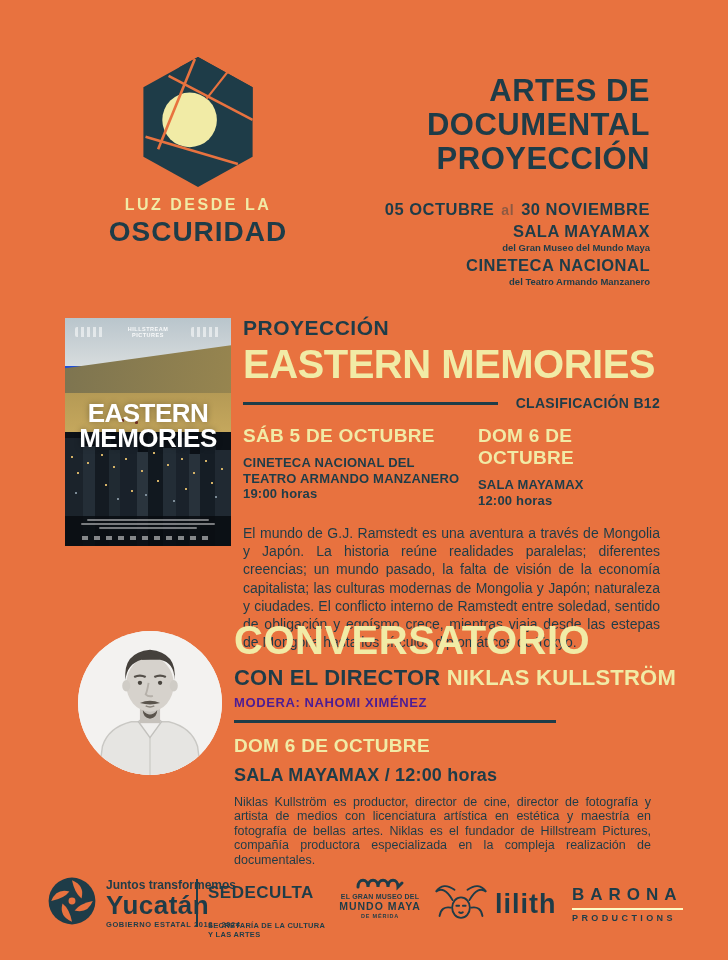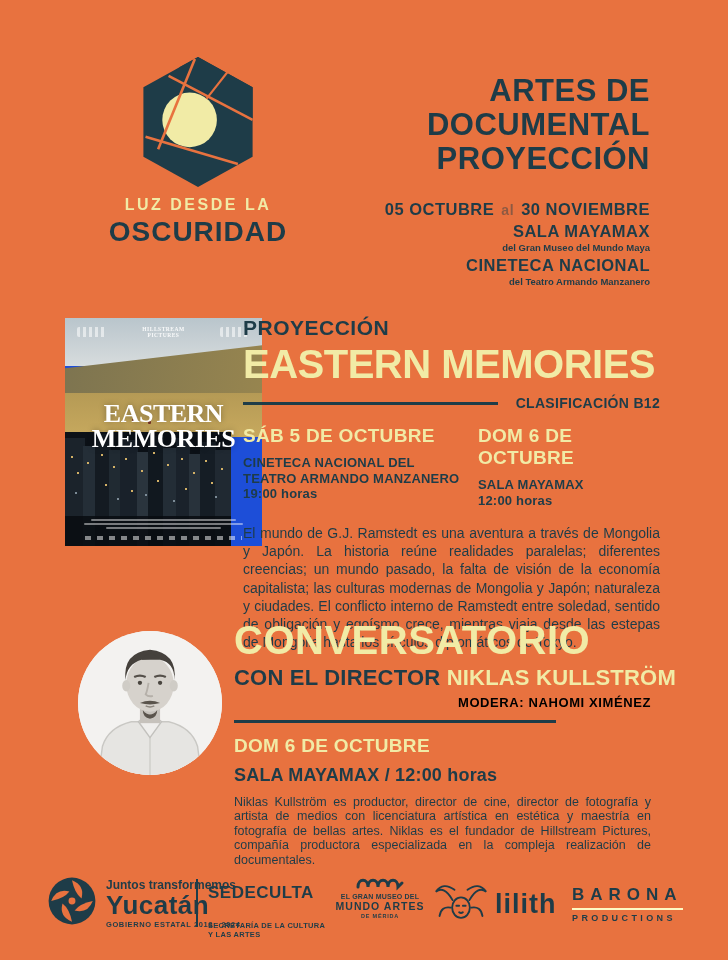--- a/index.html
+++ b/index.html
@@ -15,21 +15,21 @@
 
   
   .header-right{position:absolute;right:78px;top:74px;text-align:right;}
   .tour-title{font-size:31px;line-height:34px;font-weight:bold;color:#1E3C48;letter-spacing:.5px;}
   .date-line{margin-top:24px;font-size:16.5px;font-weight:bold;color:#1E3C48;letter-spacing:.5px;}
   .date-line .conn{font-weight:bold;font-size:14px;color:rgba(30,60,72,.45);padding:0 2px;margin-top:7px;}
   .venue-name{font-size:16.5px;font-weight:bold;color:#1E3C48;letter-spacing:.5px;margin-top:3px;}
   .venue-sub{font-size:9.5px;font-weight:bold;color:#1E3C48;margin-top:1px;}
 
   
-  .poster{position:absolute;left:65px;top:318px;width:197px;height:228px;background:#1d4ed8;overflow:hidden;font-family:Liberation Serif, serif;}
+  .poster{position:absolute;left:65px;top:318px;width:166px;height:228px;background:#1d4ed8;overflow:hidden;}
   .p-sky{position:absolute;left:0;top:0;width:100%;height:21%;background:linear-gradient(#b9c5cc,#d7dcdd);}
   .p-ridge{position:absolute;left:45%;top:17.5%;width:55%;height:3.5%;background:#8ba0ab;}
   .p-hill{position:absolute;left:0;top:12%;width:100%;height:24%;
           background:linear-gradient(100deg,#7d7450,#97854f);
           clip-path:polygon(0 42%,100% 0,100% 100%,0 100%);}
   .p-grass{position:absolute;left:0;top:33%;width:100%;height:19%;background:linear-gradient(#b59a55,#c7a95e);}
   .p-fig{position:absolute;width:3px;height:3px;border-radius:1px;background:#7a3424;}
   .p-laurel{position:absolute;top:4%;width:30px;height:10px;opacity:.55;
             background:repeating-linear-gradient(90deg,#fff 0 3px,transparent 3px 6px);border-radius:2px;}
   .p-studio{position:absolute;top:3.5%;left:0;width:100%;text-align:center;color:#fff;opacity:.9;
@@ -57,21 +57,21 @@
   .show-venue{margin-top:8px;font-size:13px;line-height:15.5px;font-weight:bold;color:#1E3C48;letter-spacing:.2px;}
   .synopsis{margin-top:16px;font-size:14px;line-height:18.2px;color:#1E3C48;text-align:justify;}
 
   
   .portrait{position:absolute;left:78px;top:631px;width:144px;height:144px;border-radius:50%;overflow:hidden;background:#f2f2f0;}
   .talk{position:absolute;left:234px;top:618px;width:417px;}
   .talk-title{font-size:40px;font-weight:bold;letter-spacing:.5px;color:#F1EBA6;}
   .talk-sub{margin-top:2px;font-size:22px;font-weight:bold;letter-spacing:.2px;white-space:nowrap;}
   .talk-sub .pre{color:#1E3C48;}
   .talk-sub .name{color:#F1EBA6;}
-  .talk-mod{margin-top:4px;font-size:13px;font-weight:bold;letter-spacing:.6px;color:#000000;text-align:right;}
+  .talk-mod{margin-top:4px;font-size:13px;font-weight:bold;letter-spacing:.6px;color:#4c1d95;}
   .talk-rule{margin-top:10px;width:322px;height:3px;background:#1E3C48;}
   .talk-day{margin-top:12px;font-size:19px;font-weight:bold;color:#F1EBA6;letter-spacing:.3px;}
   .talk-venue{margin-top:8px;font-size:18px;font-weight:bold;color:#1E3C48;letter-spacing:.2px;}
   .bio{margin-top:9px;font-size:12.5px;line-height:14.4px;color:#1E3C48;text-align:justify;}
 
   
   .footer{position:absolute;left:0;top:869px;width:728px;height:76px;color:#1E3C48;}
   .f-yucatan{position:absolute;left:46px;top:6px;display:flex;align-items:center;}
   .f-yucatan .txt{margin-left:8px;}
   .f-tagline{font-size:12px;font-weight:bold;}
@@ -295,21 +295,21 @@
       </div>
     </div>
 
     <div class="f-museo">
       <span>
         <svg width="52" height="16" viewBox="0 0 52 16">
           <path d="M4,12 C4,3 14,3 14,12 C14,3 24,3 24,12 C24,3 34,3 34,12 C34,3 44,3 44,12 L48,8" fill="none" stroke="#1E3C48" stroke-width="3" stroke-linecap="round"></path>
         </svg>
       </span>
       <div class="f-mus1">EL GRAN MUSEO DEL</div>
-      <div class="f-mus2">MUNDO ARTES</div>
+      <div class="f-mus2">MUNDO MAYA</div>
       <div class="f-mus3">DE MÉRIDA</div>
     </div>
 
     <div class="f-lilith">
       <span>
         <svg width="56" height="50" viewBox="0 0 60 52">
           <g fill="none" stroke="#1E3C48" stroke-width="2" stroke-linecap="round">
             <ellipse cx="30" cy="32" rx="9.5" ry="11"></ellipse>
             <path d="M21,24 Q12,8 3,15 Q11,4 23,13"></path>
             <path d="M39,24 Q48,8 57,15 Q49,4 37,13"></path>

